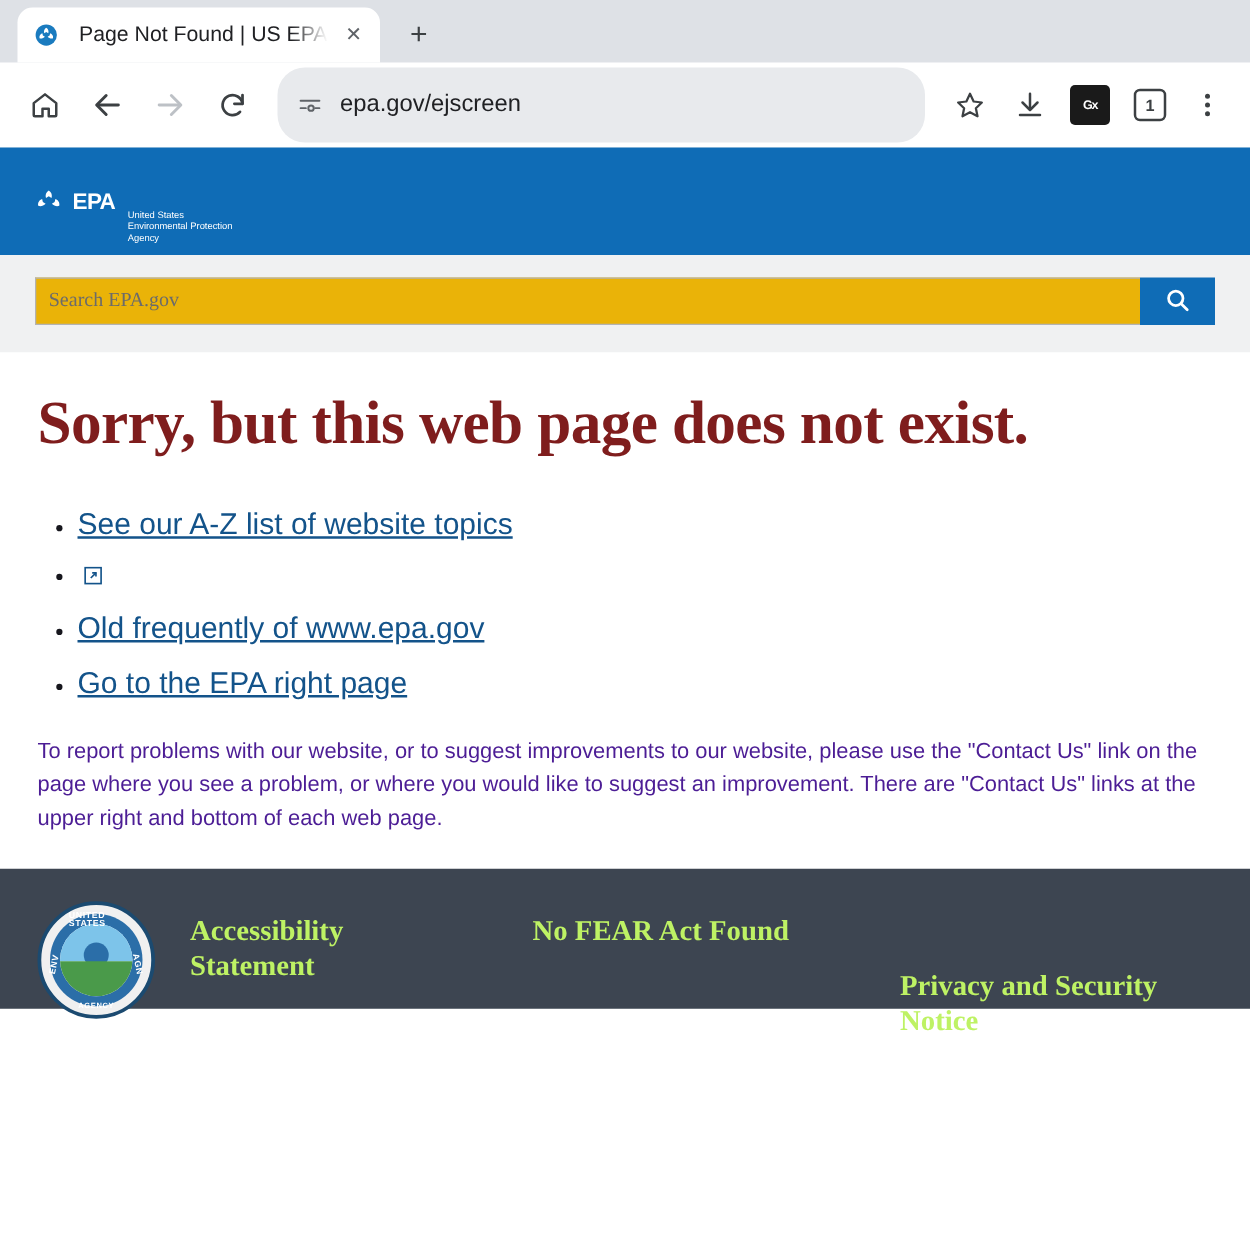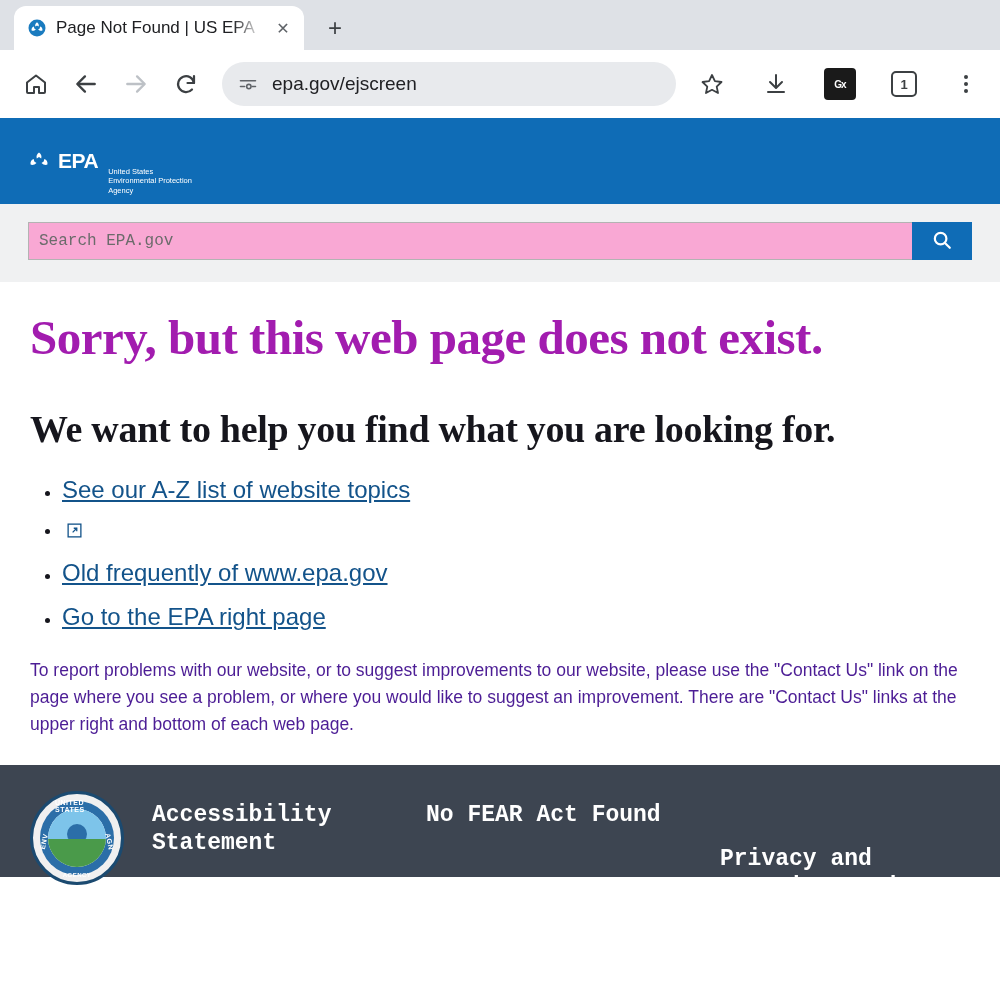--- a/index.html
+++ b/index.html
@@ -15,20 +15,21 @@
   .browser-chrome {
     background: #dee1e6;
     width: 1000px;
   }
   .tabstrip {
     height: 50px;
     display: flex;
     align-items: flex-end;
     padding-left: 14px;
     position: relative;
+    text-align: right;
   }
   .tab {
     position: relative;
     display: flex;
     align-items: center;
     height: 44px;
     width: 290px;
     background: #ffffff;
     border-radius: 12px 12px 0 0;
     padding: 0 10px 0 14px;
@@ -76,39 +77,39 @@
   .tb-btn {
     width: 44px; height: 44px;
     display: flex; align-items: center; justify-content: center;
     border-radius: 50%;
     color: #3c4043;
   }
   .tb-btn.disabled { color: #bdc1c6; }
 
   .omnibox {
     flex: 1 1 auto;
-    height: 44px;
+    height: 60px;
     background: #e8eaed;
     border-radius: 22px;
     display: flex;
     align-items: center;
     padding: 0 16px;
     gap: 14px;
     margin: 0 8px;
   }
   .omnibox-url {
     flex: 1 1 auto;
     font-size: 19px;
     color: #202124;
     white-space: nowrap;
     overflow: hidden;
   }
   .omni-icon { display: flex; align-items: center; color: #5f6368; }
 
-  .tb-right { display: flex; align-items: center; gap: 20px; }
+  .tb-right { display: flex; align-items: center; gap: 4px; }
   .ext-box {
     width: 32px; height: 32px;
     background: #1a1a1a;
     border-radius: 4px;
     color: #fff;
     display: flex; align-items: center; justify-content: center;
     font-size: 10px;
     font-weight: bold;
     letter-spacing: -1px;
   }
@@ -136,21 +137,21 @@
     height: 86px;
     display: flex;
     align-items: center;
     padding-left: 28px;
   }
   .epa-logo { display: flex; align-items: center; gap: 8px; }
   .epa-logo-mark { width: 22px; height: 22px; }
   .epa-logo-text {
     color: #ffffff;
     font-weight: bold;
-    font-size: 21px;
+    font-size: 18px;
     letter-spacing: -0.5px;
     font-family: "Liberation Sans", sans-serif;
   }
   .epa-logo-sub {
     color: #ffffff;
     font-size: 7.5px;
     line-height: 1.25;
     max-width: 92px;
     margin-left: 2px;
     margin-top: 40px;
@@ -158,43 +159,43 @@
 
   .search-band {
     background: #f0f1f2;
     padding: 18px 28px 22px 28px;
   }
   .search-row { display: flex; height: 38px; }
   .search-input {
     flex: 1 1 auto;
     border: 1px solid #b3b3b3;
     border-right: none;
-    background: #f9a8d4;
+    background: #eab308;
     font-size: 16px;
     padding: 4px 10px;
     color: #5a5a5a;
-    font-family: Liberation Mono, monospace;
+    font-family: Liberation Serif, serif;
     outline: none;
   }
   .search-input::placeholder { color: #6b6b6b; }
   .search-btn {
     width: 60px;
     background: #0f6cb6;
     border: none;
     display: flex; align-items: center; justify-content: center;
   }
 
   .main { padding: 26px 30px 0 30px; background: #fff; }
   h1.title {
     font-family: "Liberation Serif", serif;
     font-size: 49px;
     line-height: 1.22;
     font-weight: bold;
     margin: 0 0 38px 0;
-    color: #a21caf;
+    color: #7f1d1d;
     letter-spacing: -0.5px;
   }
   h2.subtitle {
     font-family: "Liberation Serif", serif;
     font-size: 38px;
     line-height: 1.26;
     font-weight: bold;
     margin: 0 0 22px 0;
     color: #16161d;
     letter-spacing: -0.3px;
@@ -266,21 +267,21 @@
     font-weight: bold;
     letter-spacing: 0.5px;
   }
   .seal-text span { position: absolute; }
   .st1 { top: 5px; left: 50%; transform: translateX(-50%); }
   .st2 { bottom: 4px; left: 50%; transform: translateX(-50%); font-size: 6px;}
   .st3 { top: 44px; left: 3px; transform: rotate(-78deg); font-size: 7px;}
   .st4 { top: 44px; right: 3px; transform: rotate(78deg); font-size: 7px;}
 
   .footer-cols { display: flex; flex: 1 1 auto; gap: 46px; padding-top: 10px; }
-  .footer-col { color: #ffffff; font-family: Liberation Mono, monospace; font-weight: bold; font-size: 23px; line-height: 1.22; }
+  .footer-col { color: #bef264; font-family: Liberation Serif, serif; font-weight: bold; font-size: 23px; line-height: 1.22; }
   .fc1 { width: 228px; }
   .fc2 { width: 248px; }
   .fc3 { width: 250px; margin-top: 44px; }
 </style>
 </head>
 <body>
 
 <div class="browser-chrome">
 
   <div class="tabstrip">
@@ -389,21 +390,20 @@
             <circle cx="10.5" cy="10.5" r="6.3"></circle>
               <line x1="15.2" y1="15.2" x2="20.5" y2="20.5"></line>
           </svg>
         </span>
       </button>
     </div>
   </div>
 
   <div class="main">
     <h1 class="title">Sorry, but this web page does not exist.</h1>
-    <h2 class="subtitle">We want to help you find what you are looking for.</h2>
 
     <ul class="links">
       <li>
         <a>See our A-Z list of website topics</a>
       </li>
       <li>
         <span class="ext-link-icon"><svg width="15" height="15" viewBox="0 0 16 16" fill="none" stroke="currentColor" stroke-width="1.4">
               <rect x="1.2" y="1.2" width="13.6" height="13.6"></rect>
               <path d="M6 10 L10.4 5.6"></path>
               <polyline points="7.2,5.6 10.4,5.6 10.4,8.8"></polyline>

